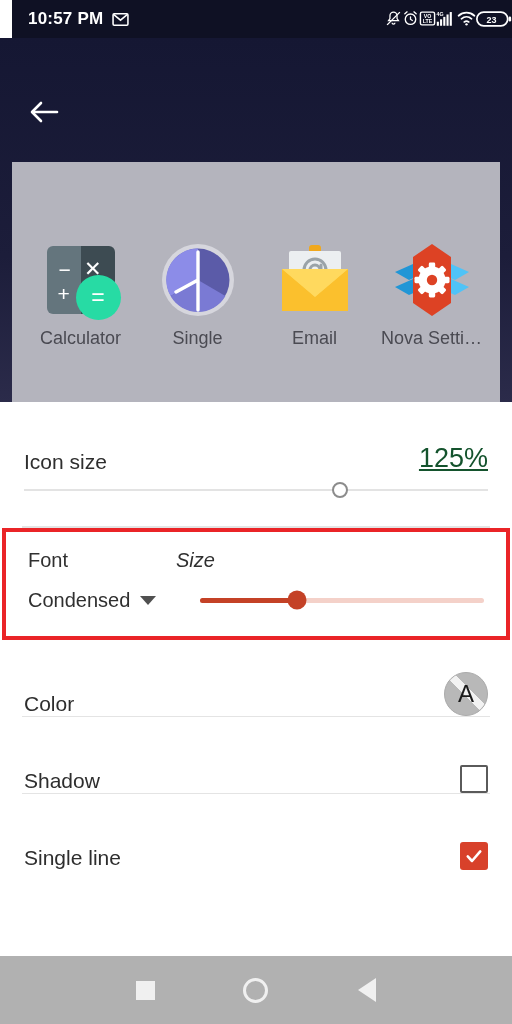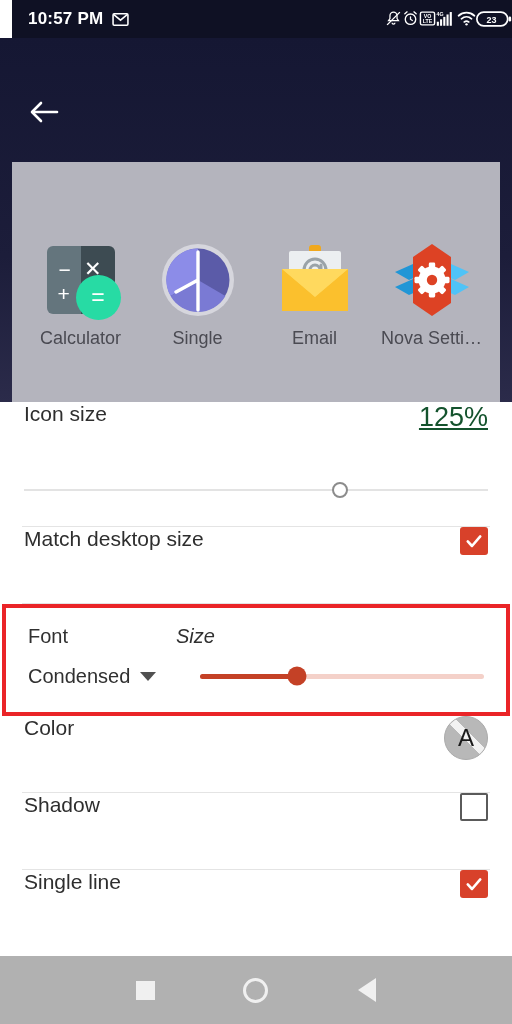--- a/index.html
+++ b/index.html
@@ -73,21 +73,21 @@
   }
   
   
 
   
   #settings{
     position:absolute; top:402px; left:0; width:512px; bottom:0;
     background:#fff;
   }
   .row{
-    display:flex; align-items:flex-start;
+    display:flex; align-items:flex-end;
     padding:0 24px;
     height:76px;
     position:relative;
   }
   .row-label{ font-size:21px; color:#2e2e2e; }
   .row-value{ margin-left:auto; font-size:27px; color:#14532d;text-decoration:underline; }
   .divider{
     height:1px; background:#e4e4e4; margin:0 22px;
   }
 
@@ -349,28 +349,20 @@
     <span class="row-value">125%</span>
   </div>
   <div class="slider-wrap">
     <div class="track">
       <div class="thumb-hollow" id="icon-size-thumb" style="left: 68%;"></div>
     </div>
   </div>
 
   <div class="divider" style="margin-top:20px;"></div>
 
-  <div class="row">
-    <span class="row-label">Match desktop size</span>
-    <span class="checkbox on">
-      <svg width="20" height="20" viewBox="0 0 24 24">
-        <path d="M4.5 12.5 L9.6 18 L19.5 6.5" fill="none" stroke="#fff" stroke-width="3.1" stroke-linecap="round" stroke-linejoin="round"></path>
-      </svg>
-    </span>
-  </div>
 
   <div class="divider"></div>
 
 
   <div id="font-size-box">
     <div class="fs-row fs-head">
       <span class="fs-font-col">Font</span>
       <span class="fs-size-col">Size</span>
     </div>
     <div class="fs-row fs-body">

